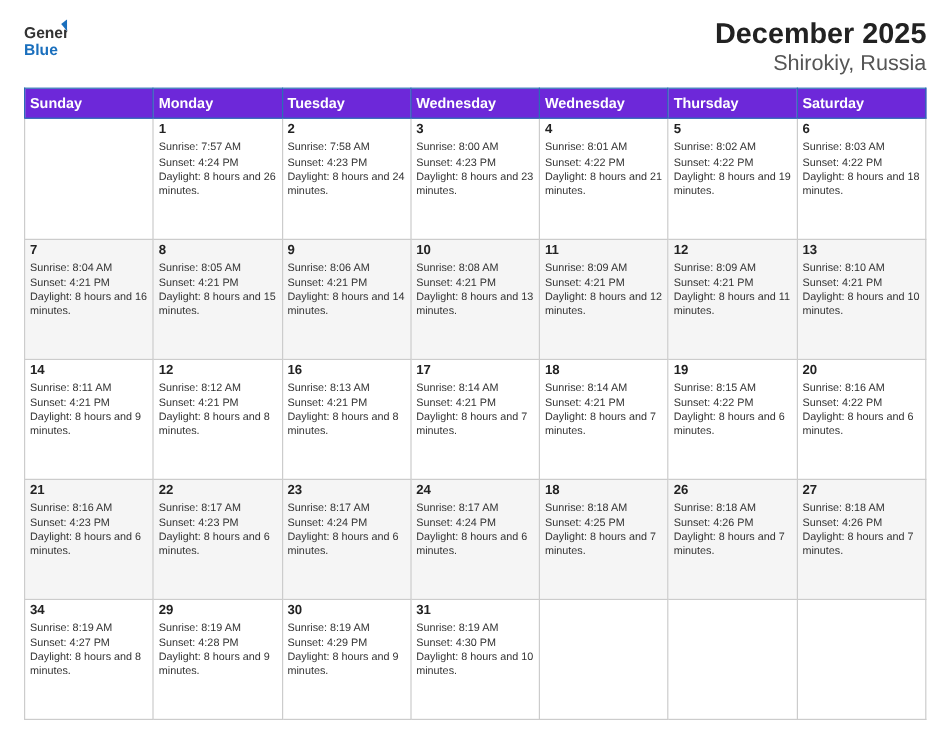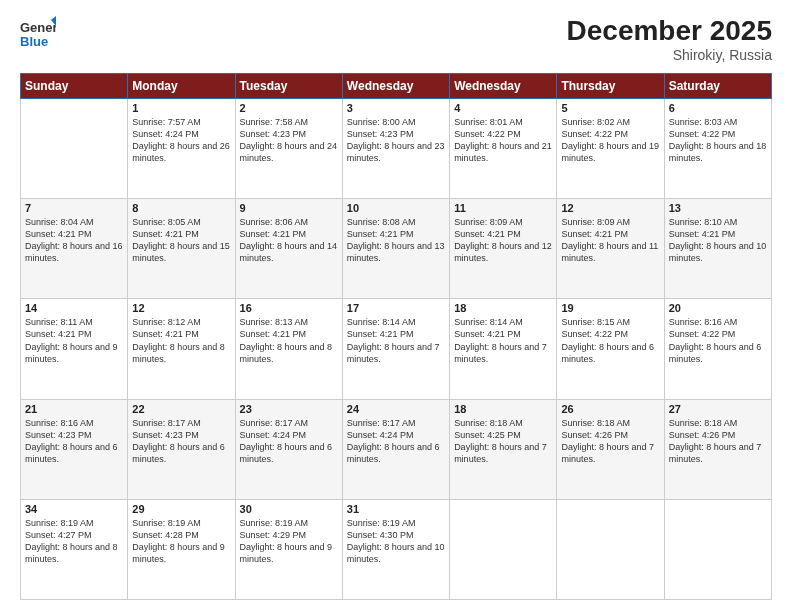--- a/index.html
+++ b/index.html
@@ -25,27 +25,27 @@
     }
     .logo {
       display: flex;
       align-items: center;
       gap: 4px;
     }
     .title-block {
       text-align: right;
     }
     .month-title {
-      font-size: 28px;
+      font-size: 24px;
       font-weight: bold;
       color: #222;
       line-height: 1.1;
     }
     .location {
-      font-size: 14px;
+      font-size: 18px;
       color: #555;
     }
     .calendar-table {
       width: 100%;
       border-collapse: collapse;
       flex: 1;
       table-layout: fixed;
     }
     .calendar-table th {
       background-color: #2a6db5;
@@ -79,21 +79,21 @@
     .empty-cell {
       background: #f9f9f9;
     }
     tr:nth-child(odd) td {
       background-color: #fff;
     }
     tr:nth-child(even) td {
       background-color: #f5f5f5;
     }
     .calendar-table thead tr th {
-      background-color: #7f1d1d;
+      background-color: #6d28d9;
     }
   </style>
 </head>
 <body>
 
 <div class="page">
   <div class="header">
     <div class="logo">
     <svg width="36" height="36" viewBox="0 0 36 36">
       <text x="0" y="16" font-size="13" font-weight="bold" fill="#333" font-family="Arial">General</text>

